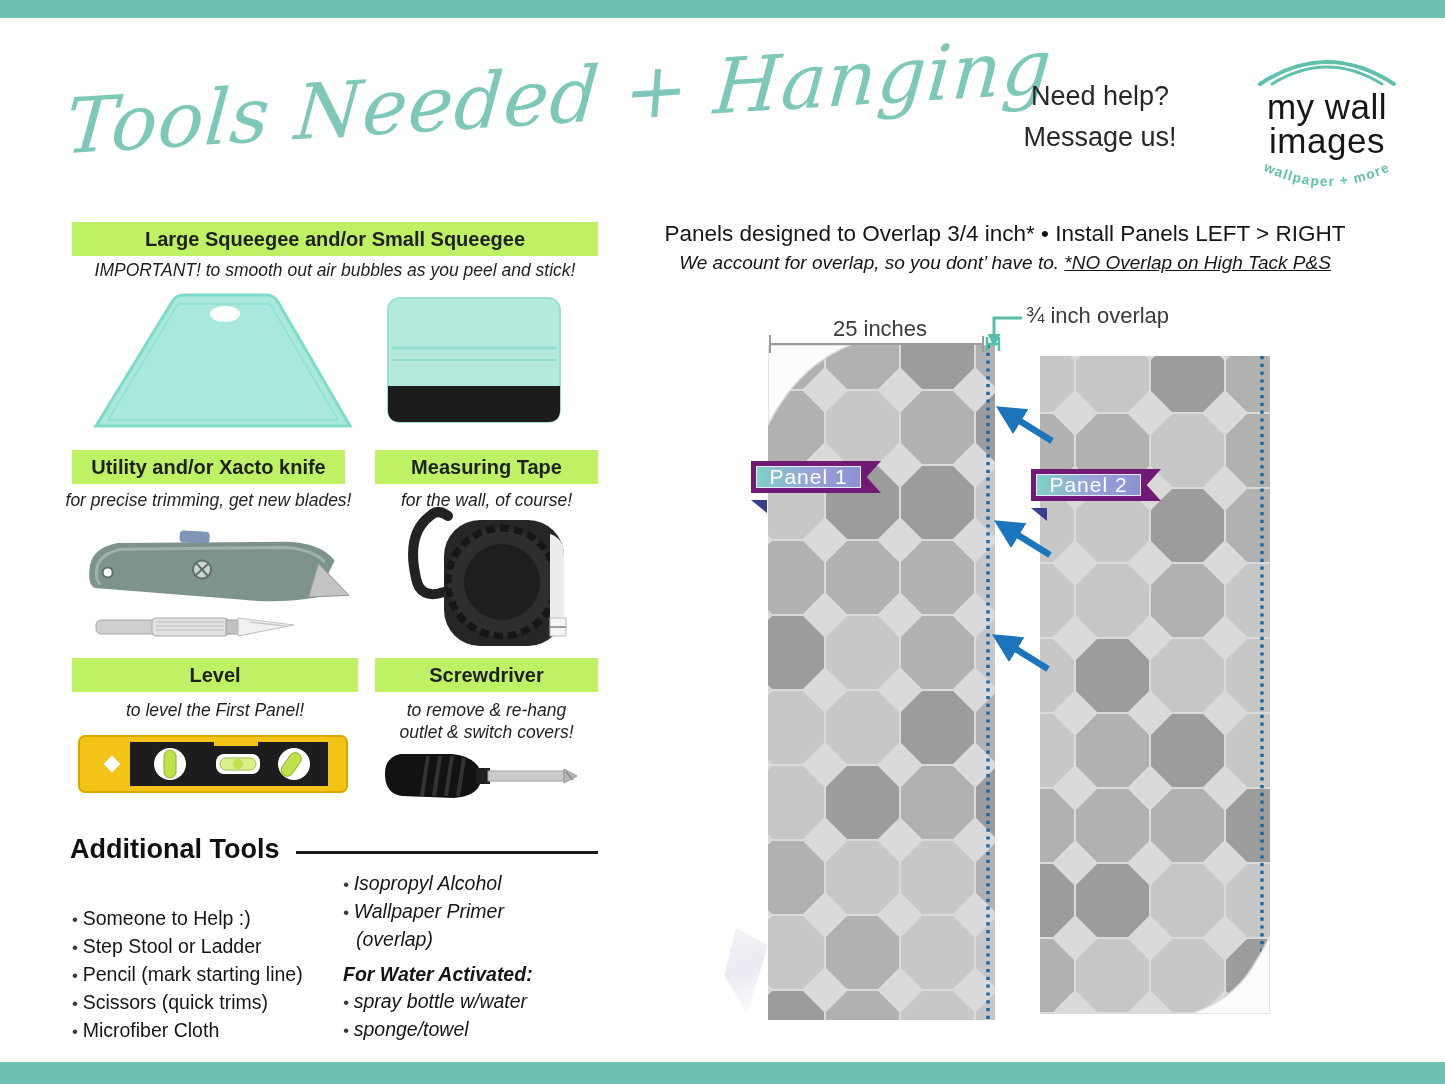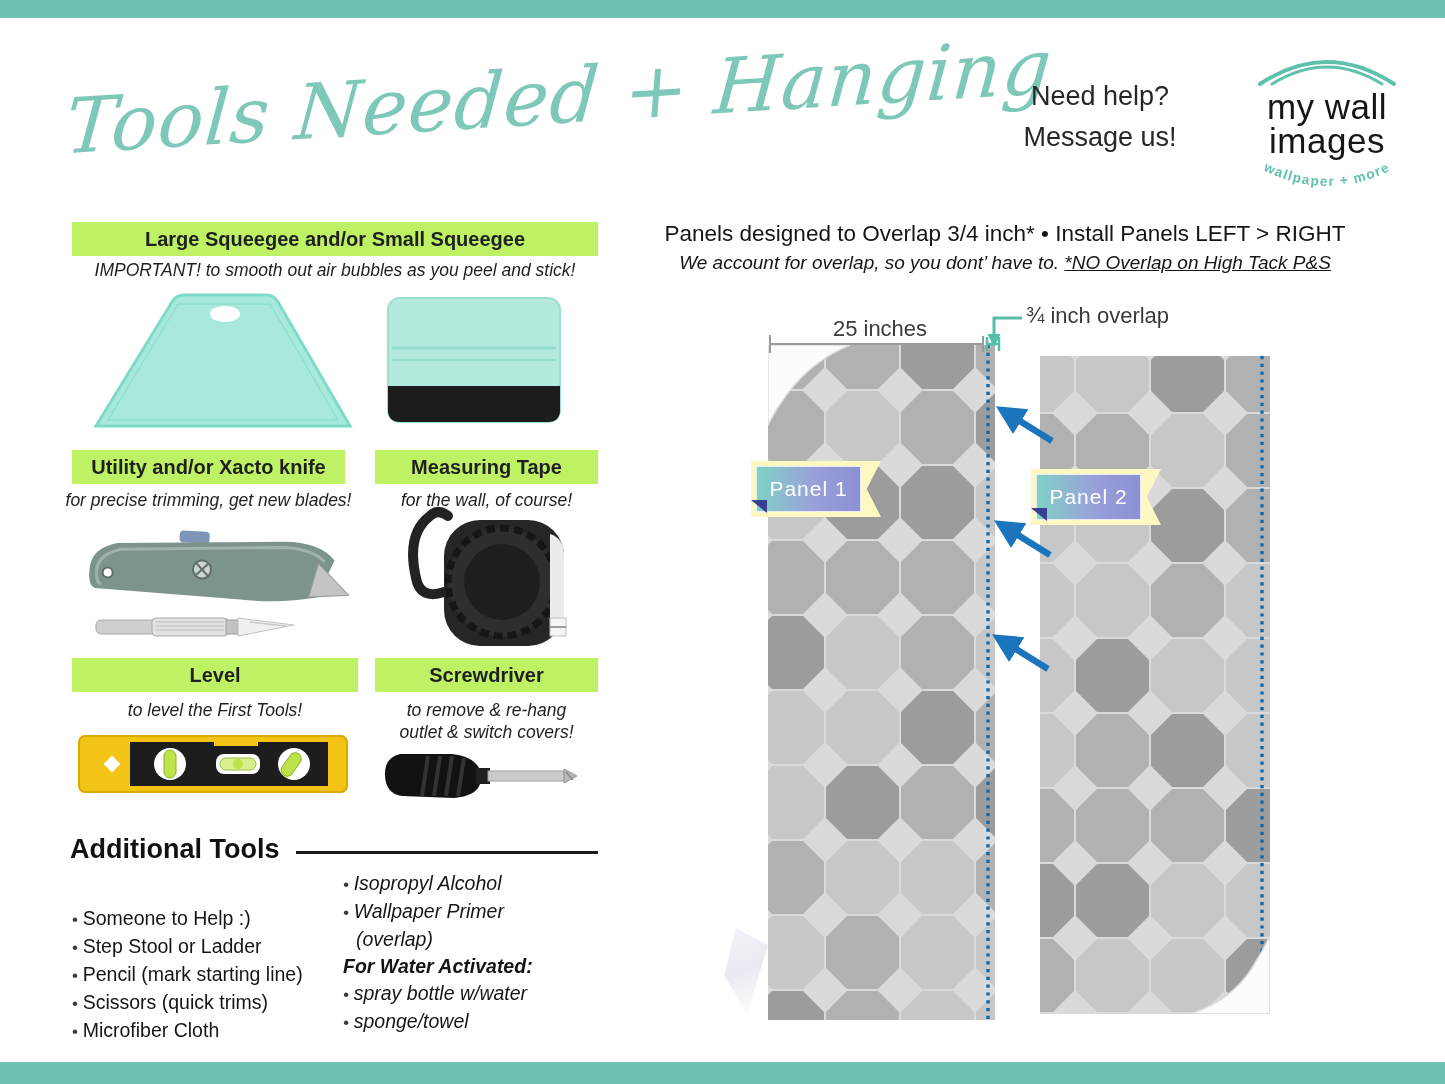--- a/index.html
+++ b/index.html
@@ -24,36 +24,36 @@
   .bar { position:absolute; height:34px; background:#bef264; display:flex; align-items:center;
     justify-content:center; font-size:20px; font-weight:bold; color:#1f1f1f; }
   .note { position:absolute; font-style:italic; font-size:17.5px; color:#1f1f1f; text-align:center; }
   .toolimg { position:absolute; }
 
   .addl-heading { position:absolute; left:70px; top:834px; font-size:27px; font-weight:bold; color:#111; }
   .addl-rule { position:absolute; left:296px; top:851px; width:302px; height:3px; background:#1a1a1a; }
   ul.tool-list { position:absolute; list-style:none; font-size:19.5px; color:#151515; line-height:27px; }
   ul.tool-list li.b::before { content:"• "; color:#3a3a3a; font-size:17px; }
   ul.tool-list li.indent { padding-left:13px; }
-  ul.tool-list li.boldrow { font-weight:bold; }
+  ul.tool-list li.boldrow { font-weight:bold;margin-top:8px; }
 
   
   .panels-headline { position:absolute; left:640px; top:221px; width:730px; text-align:center;
     font-size:22.5px; font-weight:normal; color:#151515; }
   .panels-subline { position:absolute; left:640px; top:252px; width:730px; text-align:center;
     font-size:19px; font-style:italic; color:#151515; }
   .panels-subline .ul { text-decoration:underline; }
 
   .width-label { position:absolute; left:798px; top:316px; width:164px; text-align:center;
     font-size:22px; color:#3a3a3a; }
   .overlap-label { position:absolute; left:1026px; top:303px; width:190px; text-align:left;
     font-size:22px; color:#3a3a3a; }
 
   .panel { position:absolute; }
-  .ribbon { position:absolute; width:130px; height:56px; background:#fef9c3;
+  .ribbon { position:absolute; width:130px; height:32px; background:#701a75;
     clip-path:polygon(0 0, 100% 0, 89% 50%, 100% 100%, 0 100%);
     display:flex; align-items:center; }
   .ribbon-inner { position:absolute; left:5px; top:5px; right:20px; bottom:5px;
     background:linear-gradient(90deg,#7fd2c6 0%,#9aa0da 55%,#8b90d2 100%);
     border:1.5px solid #e9ebf8; display:flex; align-items:center; justify-content:center; }
   .ribbon-label { color:#ffffff; font-size:21px; letter-spacing:1px; font-weight:400; }
   .ribbon-fold { position:absolute; width:16px; height:13px; background:#383f8e;
     clip-path:polygon(0 0, 100% 0, 100% 100%); }
 
   .overlay { position:absolute; left:0; top:0; pointer-events:none; }
@@ -140,21 +140,21 @@
     <rect x="52" y="20" width="120" height="126" rx="36" fill="#262626"></rect>
     <circle cx="110" cy="82" r="54" fill="#2e2e2e" stroke="#161616" stroke-width="7" stroke-dasharray="9 5"></circle>
     <circle cx="110" cy="82" r="38" fill="#1e1e1e"></circle>
     <path d="M158,34 Q172,38 172,56 L172,116 Q172,132 158,136 Z" fill="#ececec"></path>
     <rect x="158" y="118" width="16" height="18" fill="#f5f5f5" stroke="#bdbdbd"></rect>
     <line x1="158" y1="127" x2="174" y2="127" stroke="#9e9e9e" stroke-width="2"></line>
   </svg>
 
   <div class="bar" style="left:72px; top:658px; width:286px;">Level</div>
   <div class="bar" style="left:375px; top:658px; width:223px;">Screwdriver</div>
-  <div class="note" style="left:72px; top:700px; width:286px;">to level the First Tools!</div>
+  <div class="note" style="left:72px; top:700px; width:286px;">to level the First Panel!</div>
   <div class="note" style="left:375px; top:700px; width:223px;">to remove &amp; re-hang</div>
   <div class="note" style="left:375px; top:722px; width:223px;">outlet &amp; switch covers!</div>
 
   <svg class="toolimg" style="left:78px; top:735px;" width="270" height="58" viewBox="0 0 270 58">
     <rect x="1" y="1" width="268" height="56" rx="6" fill="#f3c416" stroke="#d9a900" stroke-width="2"></rect>
     <rect x="52" y="7" width="198" height="44" fill="#1d1d1d"></rect>
     <rect x="136" y="2" width="44" height="9" fill="#f3c416"></rect>
     <rect x="28" y="23" width="12" height="12" transform="rotate(45 34 29)" fill="#ffffff"></rect>
     <circle cx="92" cy="29" r="16" fill="#ffffff"></circle>
     <rect x="86" y="15" width="12" height="28" rx="6" fill="#bfe24a" stroke="#8fb32a"></rect>

